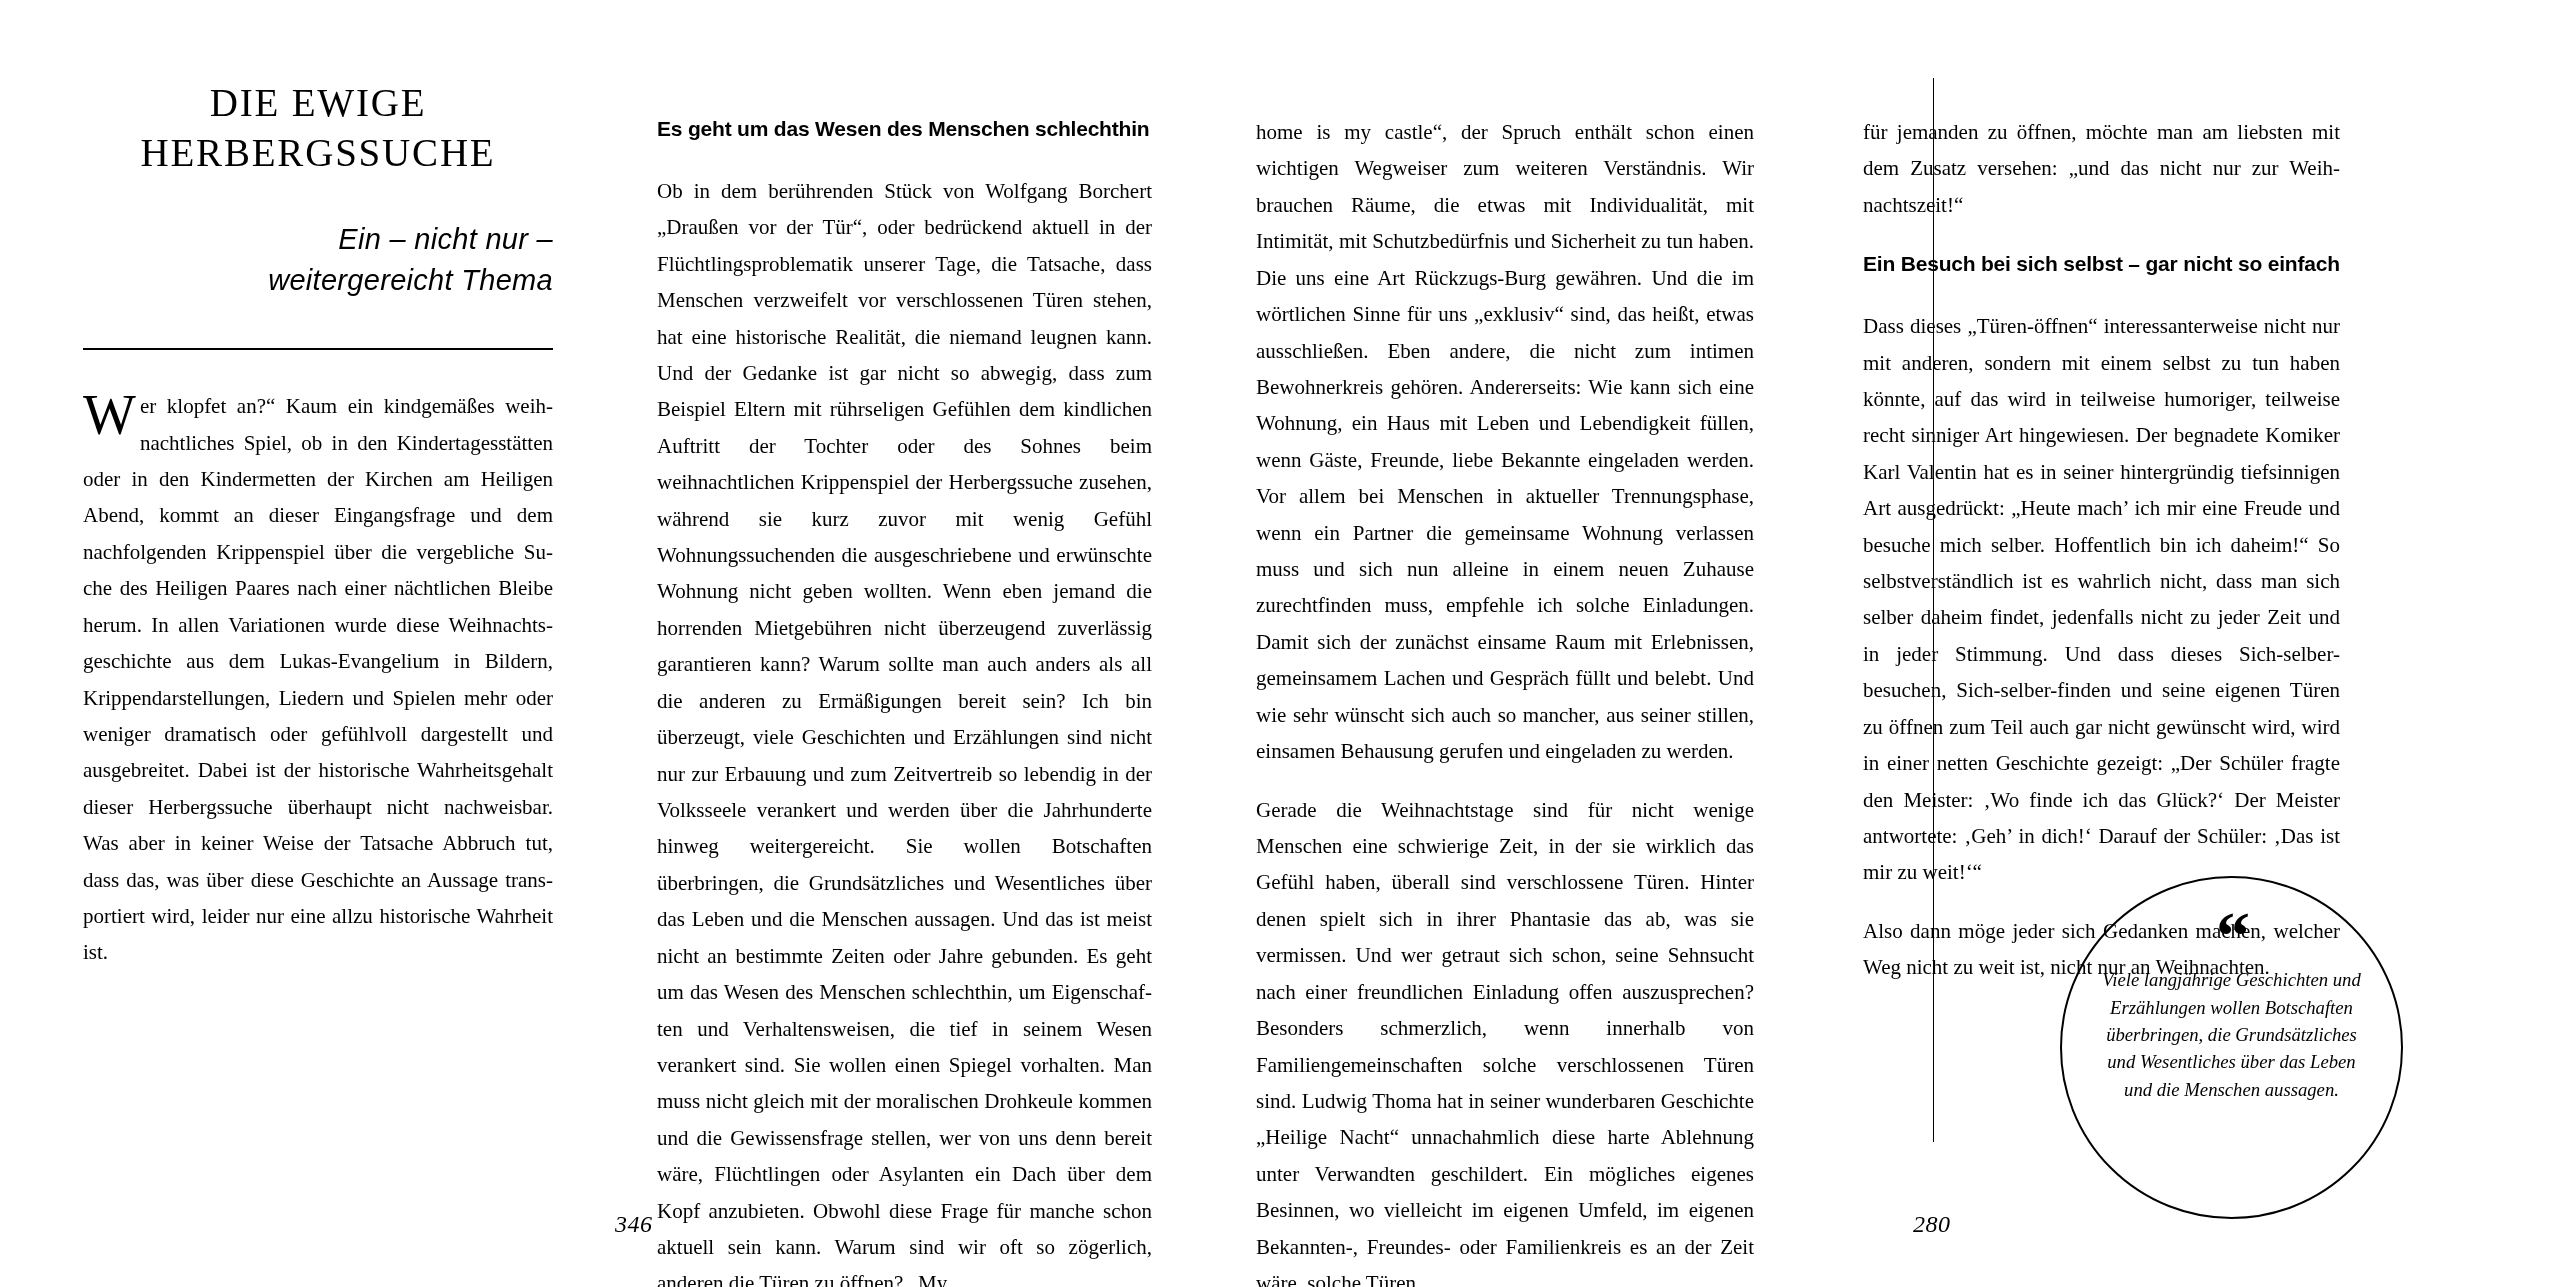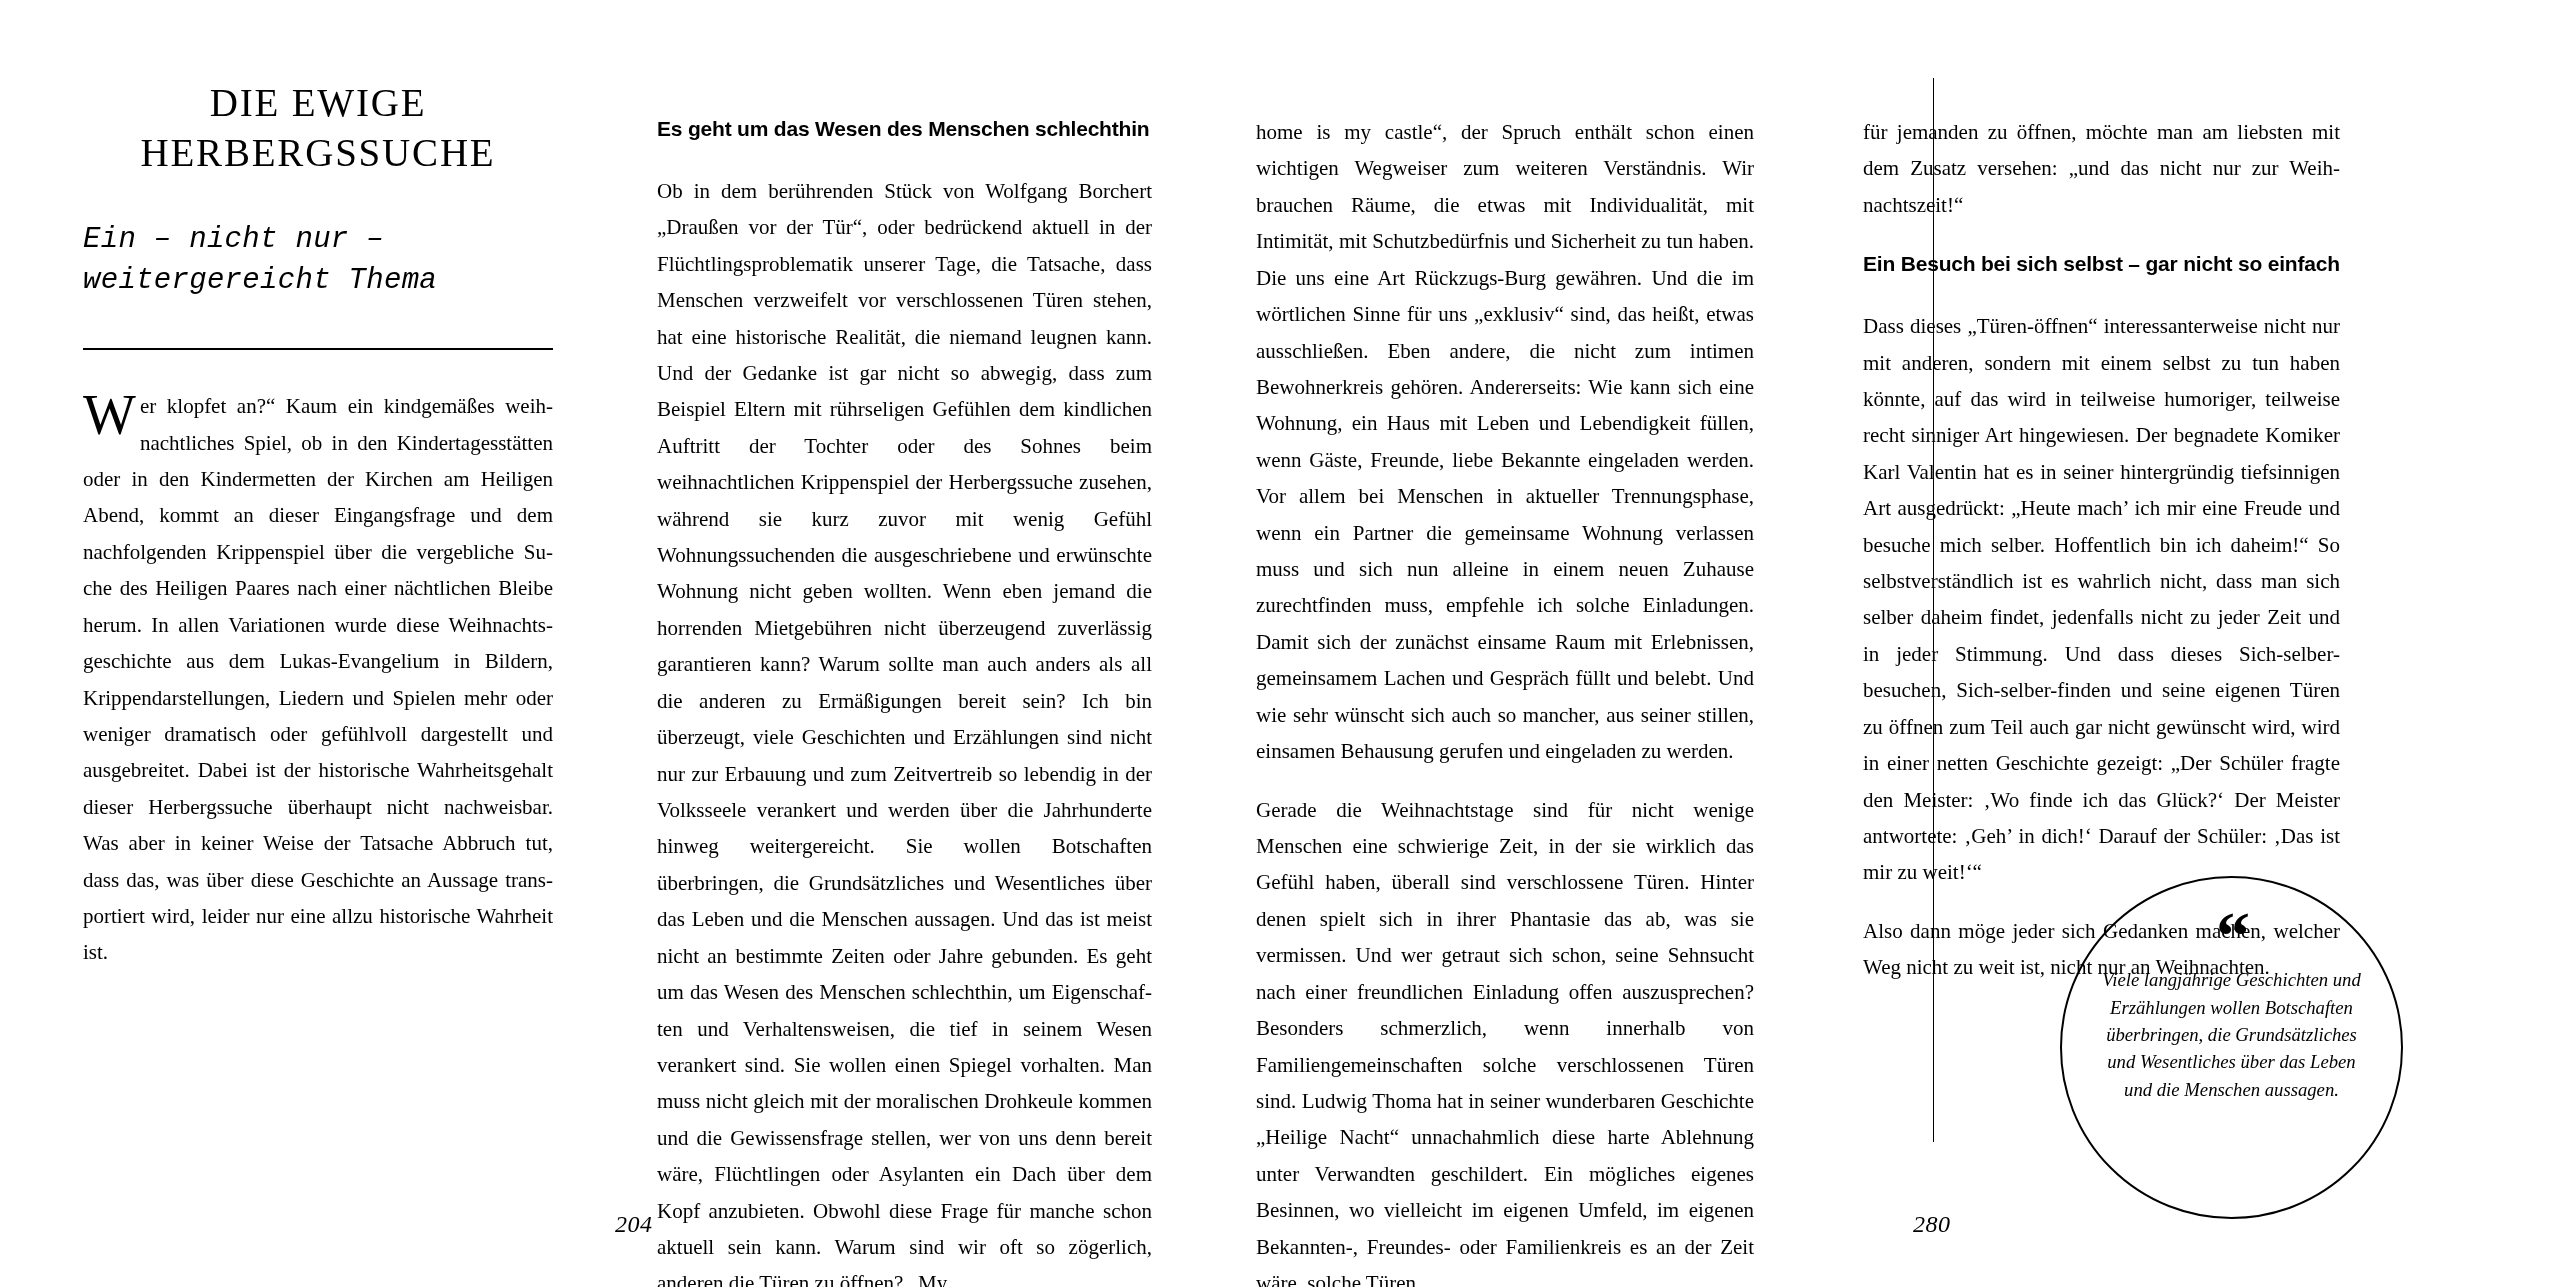--- a/index.html
+++ b/index.html
@@ -44,22 +44,22 @@
   .chapter-title {
     text-align: center;
     font-family: "Liberation Serif", serif;
     font-size: 39px;
     line-height: 1.28;
     letter-spacing: 1.8px;
     font-weight: 400;
   }
   .chapter-subtitle {
     margin-top: 41px;
-    text-align: left;
-    font-family: Liberation Mono, monospace;
+    text-align: right;
+    font-family: Liberation Sans, sans-serif;
     font-style: italic;
     font-size: 29px;
     line-height: 1.42;
     letter-spacing: 0.3px;
   }
   .rule {
     margin-top: 47px;
     height: 0;
     border-top: 2.1px solid #000;
     width: 100%;
@@ -220,15 +220,15 @@
 
 </div>
 
 <div class="gutter-rule"></div>
 
 <div class="pullquote">
   <div class="qmark">“</div>
   <div class="qtext">Viele langjährige Geschichten und Erzähl­ungen wollen Botschaften überbringen, die Grund­sätzliches und Wesentliches über das Leben und die Menschen aussagen.</div>
 </div>
 
-<div class="folio folio-left">204</div>
+<div class="folio folio-left">346</div>
 <div class="folio folio-right">280</div>
 
 
 </body></html>

